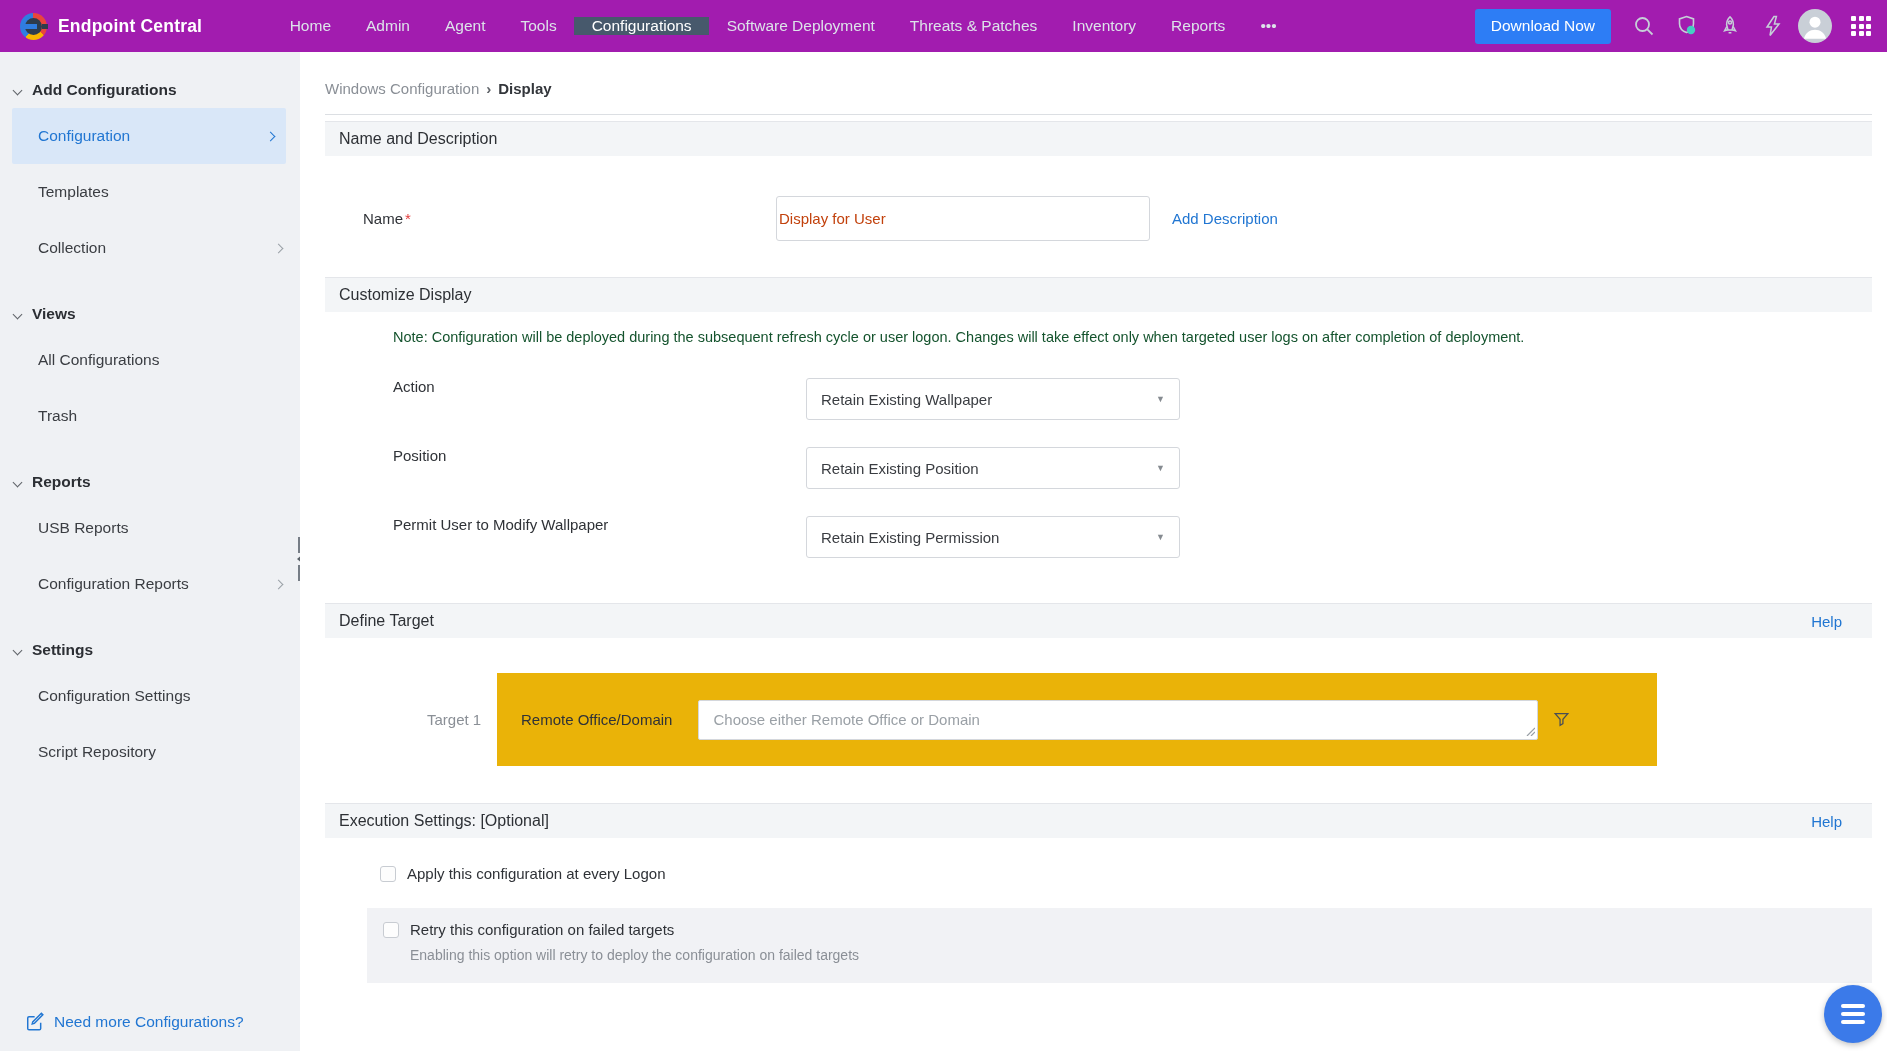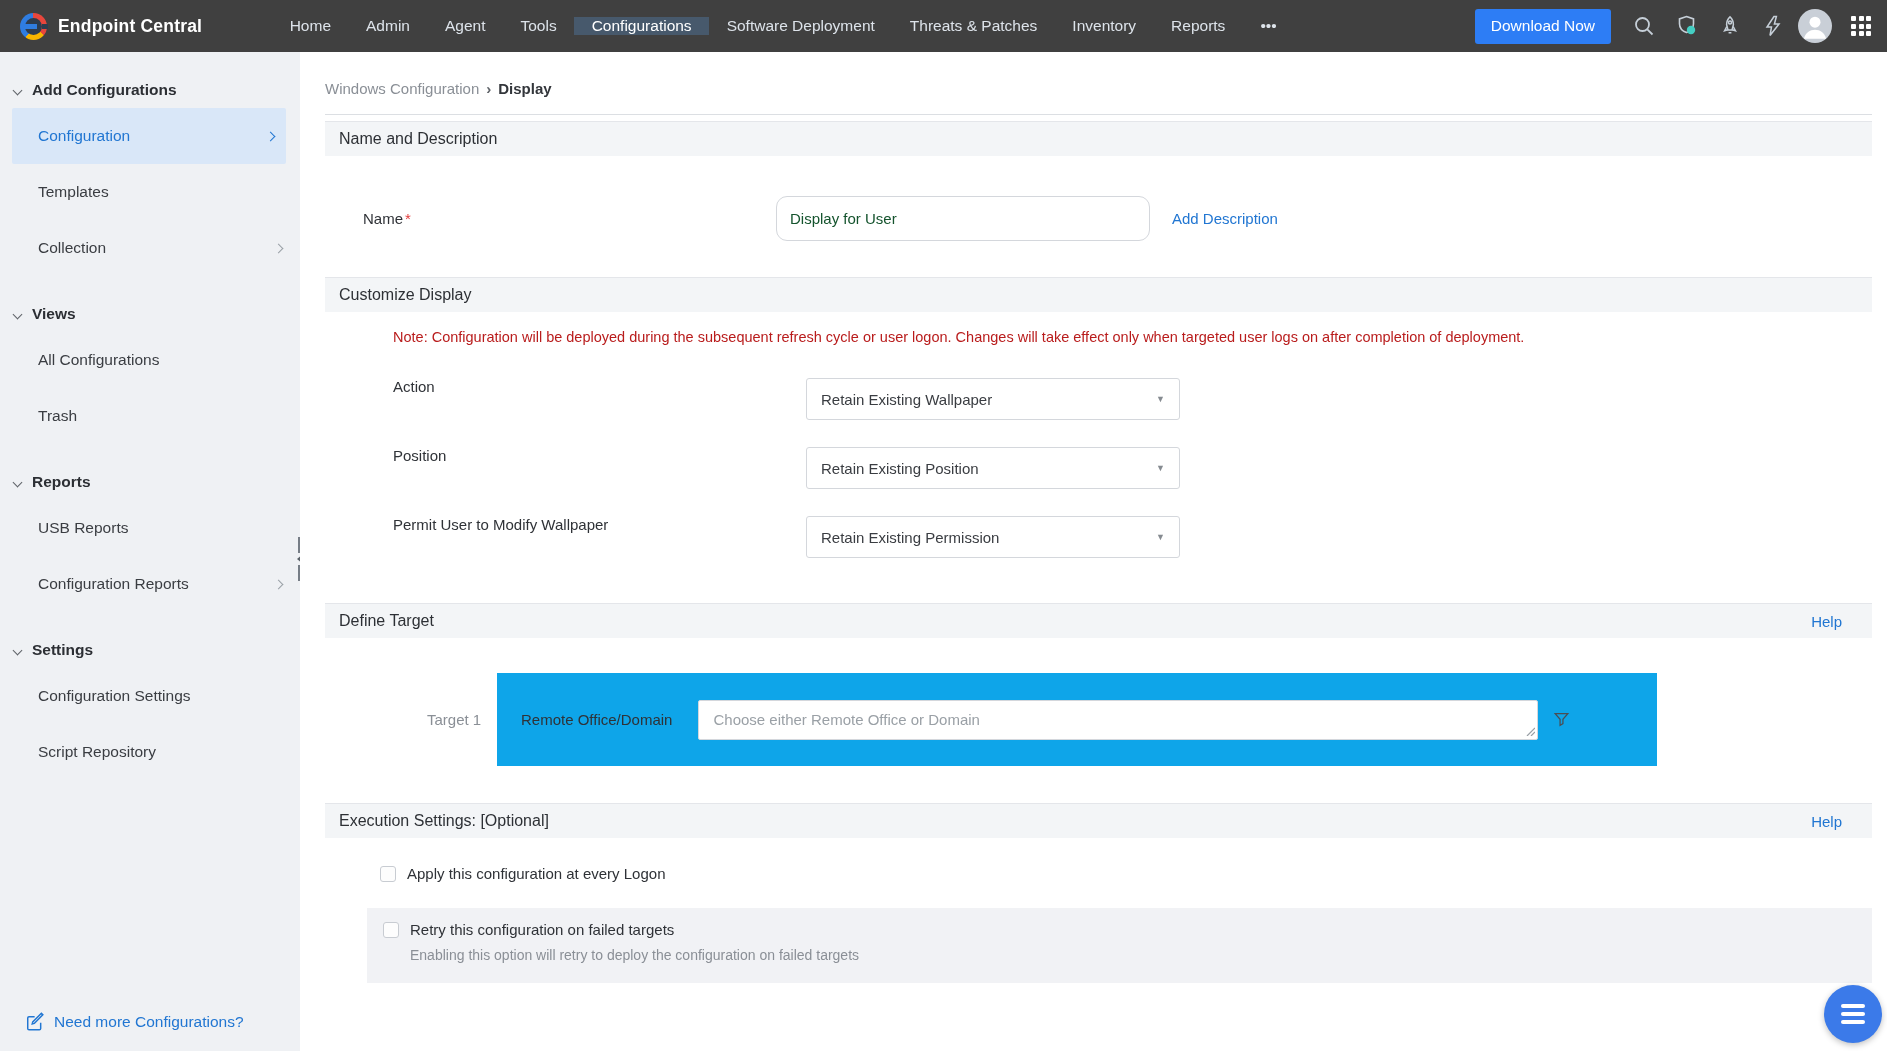--- a/index.html
+++ b/index.html
@@ -5,21 +5,21 @@
   * { box-sizing: border-box; }
   html,body { margin:0; padding:0; }
   body {
     width:1887px; height:1051px; overflow:hidden; position:relative;
     background:#fff; font-family:"Liberation Sans", sans-serif; color:#33363b;
   }
 
   
   .navbar {
     position:absolute; top:0; left:0; width:1887px; height:52px;
-    background:#404040; display:flex; align-items:center; color:#e9edf2;
+    background:#a21caf; display:flex; align-items:center; color:#e9edf2;
   }
   .brand { display:flex; align-items:center; padding-left:20px; flex:0 0 auto; }
   .logo { width:27px; height:27px; border-radius:50%; position:relative; flex:0 0 auto;
     background:conic-gradient(from 0deg, #e8463c 0 130deg, #f7b500 130deg 215deg, #2f7de1 215deg 360deg); }
   .logo::before { content:""; position:absolute; inset:5px; border-radius:50%; background:#2d3c4e; }
   .logo::after { content:""; position:absolute; left:4px; top:11px; width:13px; height:5px; background:#2f7de1; }
   .logo .notch { position:absolute; right:-1px; top:11px; width:6px; height:5px; background:#2d3c4e; }
   .brand-name { margin-left:11px; font-size:17.5px; font-weight:bold; letter-spacing:.2px; color:#fff; }
   .nav-items { display:flex; align-items:center; height:52px; margin-left:70px; }
   .nav-item { display:flex; align-items:center; padding:0 17.5px; font-size:15.5px; color:#dde3ea; cursor:pointer; white-space:nowrap; }
@@ -65,41 +65,41 @@
 
   .section-bar { margin-top:6px; height:35px; background:#f3f5f7; border-top:1px solid #e4e6ea;
     display:flex; align-items:center; justify-content:space-between; padding:0 30px 0 14px;
     font-size:16px; color:#2d3035; }
   .help-link { color:#2176d2; font-size:15px; cursor:pointer; text-decoration:none; }
   .link { color:#2176d2; font-size:15px; cursor:pointer; }
 
   .name-row { display:flex; align-items:center; margin-top:40px; margin-bottom:36px; }
   .name-label { margin-left:38px; width:413px; font-size:15px; color:#2f3237; }
   .req { color:#e23b3b; margin-left:2px; }
-  .text-input { width:374px; height:45px; border:1px solid #d4d7dc; border-radius:11px;
-    padding:0 13px; font-size:15px; color:#14532d; font-family:inherit; outline:none; }
+  .text-input { width:374px; height:45px; border:1px solid #d4d7dc; border-radius:3px;
+    padding:0 2px; font-size:15px; color:#c2410c; font-family:inherit; outline:none; }
   .add-desc { margin-left:22px; }
 
   .tabs-wrap { margin-top:33px; border-bottom:1px solid #e5e7ea; padding-left:55px; display:flex; gap:40px; }
   .tab { font-size:15.5px; color:#3c4045; padding-bottom:11px; cursor:pointer; }
   .tab.active { color:#2176d2; border-bottom:3px solid #2176d2; }
-  .note { margin-top:17px; margin-left:68px; font-size:14.5px; color:#b91c1c; }
+  .note { margin-top:17px; margin-left:68px; font-size:14.5px; color:#14532d; }
 
   .field-row { display:flex; align-items:flex-start; margin-top:27px; }
   .field-row.first { margin-top:33px; }
   .field-label { margin-left:68px; width:413px; font-size:15px; color:#2f3237; }
   .dropdown { width:374px; height:42px; border:1px solid #d4d7dc; border-radius:3px; background:#fff;
     display:flex; align-items:center; justify-content:space-between; padding:0 14px; cursor:pointer; }
   .dropdown .val { font-size:15px; color:#3a3d42; }
   .caret { font-size:9px; color:#868b91; }
 
   .section-bar.spaced { margin-top:45px; }
   .target-row { display:flex; align-items:center; margin-top:35px; }
   .target-label { margin-left:102px; width:70px; font-size:15px; color:#8a8f96; }
-  .target-panel { width:1160px; height:93px; background:#0ea5e9; display:flex; align-items:center; padding-left:24px; }
+  .target-panel { width:1160px; height:93px; background:#eab308; display:flex; align-items:center; padding-left:24px; }
   .target-field-label { font-size:15px; color:#2f3237; }
   .input-wrap { position:relative; margin-left:26px; }
   .target-input { width:840px; height:40px; border:1px solid #d4d7dc; border-radius:2px;
     padding:0 14px; font-size:15px; font-family:inherit; color:#33363b; outline:none; }
   .target-input::placeholder { color:#9aa0a6; }
   .grip { position:absolute; right:3px; bottom:4px; }
   .funnel { margin-left:14px; cursor:pointer; }
 
   .exec-bar { margin-top:37px; }
   .check-row { display:flex; align-items:center; margin-top:27px; margin-left:55px; }

